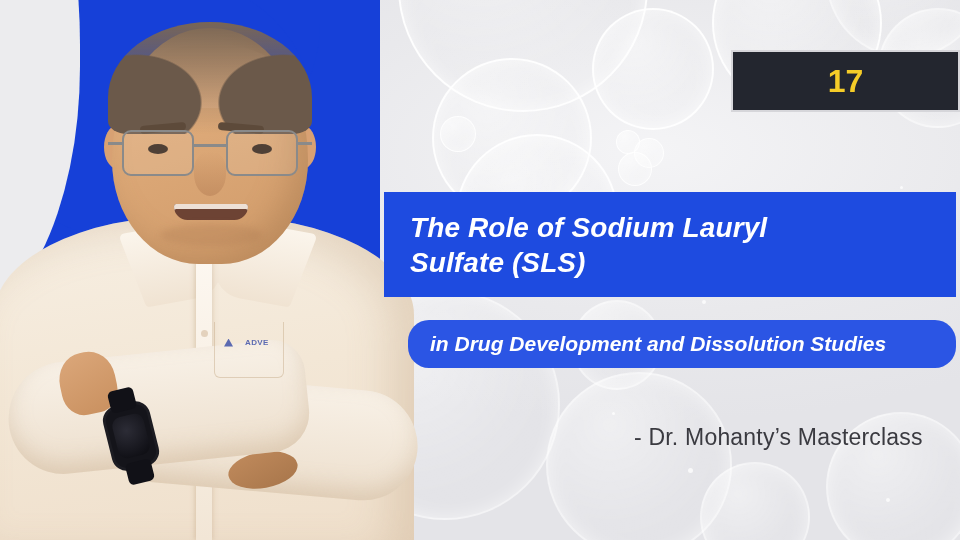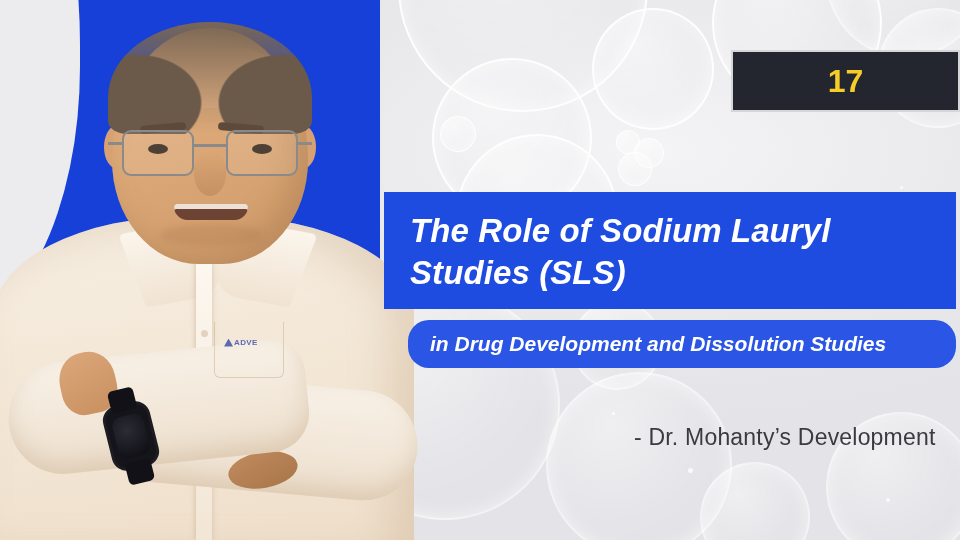--- a/index.html
+++ b/index.html
@@ -183,21 +183,21 @@
 
   .pocket {
     position:absolute; left:214px; top:322px; width:70px; height:56px;
     border-left:1px solid rgba(205,180,150,.55);
     border-right:1px solid rgba(205,180,150,.55);
     border-bottom:1px solid rgba(205,180,150,.55);
     border-radius:0 0 6px 6px;
   }
   .shirt-logo {
     position:absolute; left:224px; top:338px;
-    display:flex; align-items:center; gap:1px;
+    display:flex; align-items:center; gap:12px;
     font-size:8px; font-weight:700; letter-spacing:.4px;
     color:#3a4ea8; opacity:.82;
   }
   .logo-mark {
     width:9px; height:8px;
     background:#3a4ea8;
     clip-path:polygon(50% 0%, 100% 100%, 0% 100%);
   }
   .btn-dot {
     position:absolute; left:201px; width:7px; height:7px;
@@ -219,21 +219,21 @@
   }
 
   
   .title-box {
     position:absolute; left:384px; top:192px; width:572px;
     background:#1e4be0;
     padding:18px 22px 16px 26px;
   }
   .title-line {
     color:#ffffff; font-style:italic; font-weight:700;
-    font-size:33px; line-height:1.26; letter-spacing:.1px;
+    font-size:28px; line-height:1.26; letter-spacing:.1px;
     white-space:nowrap;
   }
   .subtitle-box {
     position:absolute; left:408px; top:320px; width:548px;
     background:#2b55e4;
     padding:11px 18px 12px 22px;
     border-radius:21px;
   }
   .subtitle-line {
     color:#ffffff; font-style:italic; font-weight:700;
@@ -331,22 +331,22 @@
       <span>ADVE</span>
     </div>
   </div>
 
   <div class="episode-badge">
     <span class="episode-number">17</span>
   </div>
 
   <div class="title-box">
     <div class="title-line">The Role of Sodium Lauryl</div>
-    <div class="title-line">Studies (SLS)</div>
+    <div class="title-line">Sulfate (SLS)</div>
   </div>
 
   <div class="subtitle-box">
     <div class="subtitle-line">in Drug Development and Dissolution Studies</div>
   </div>
 
-  <div class="attribution">- Dr. Mohanty’s Development</div>
+  <div class="attribution">- Dr. Mohanty’s Masterclass</div>
 
 </div>
 
 </body></html>

